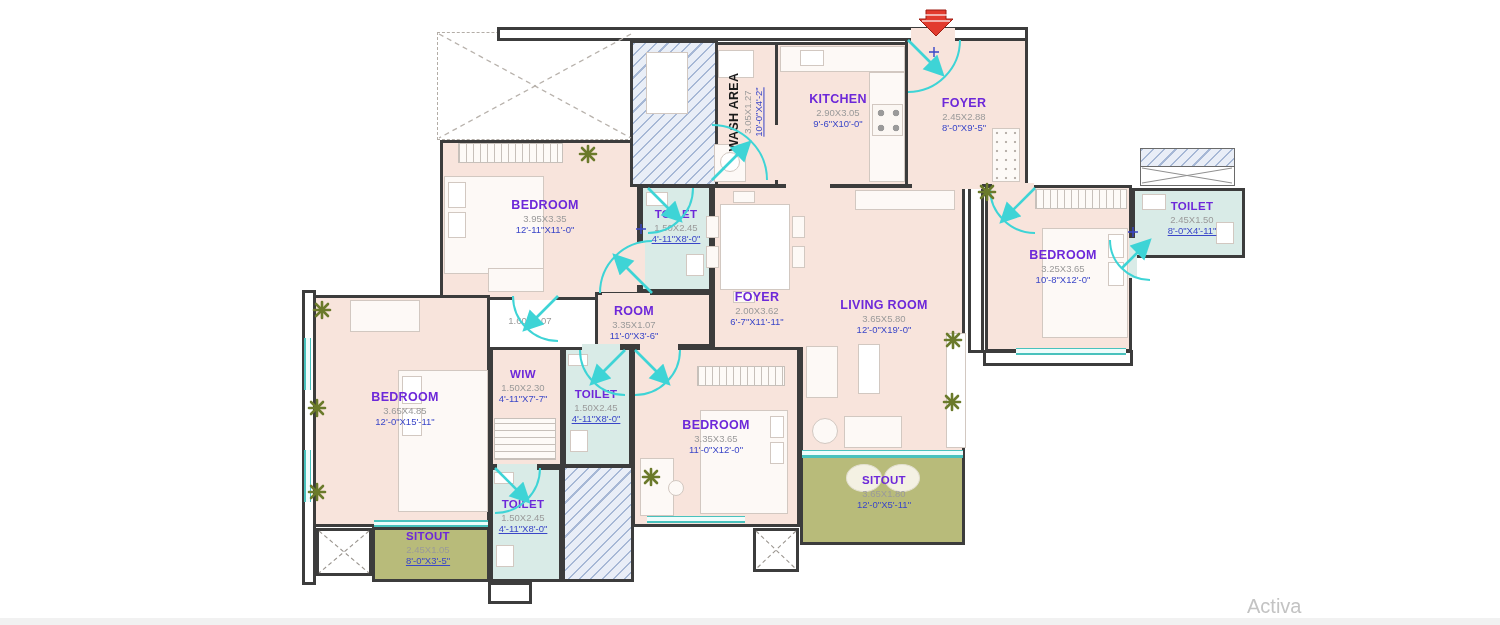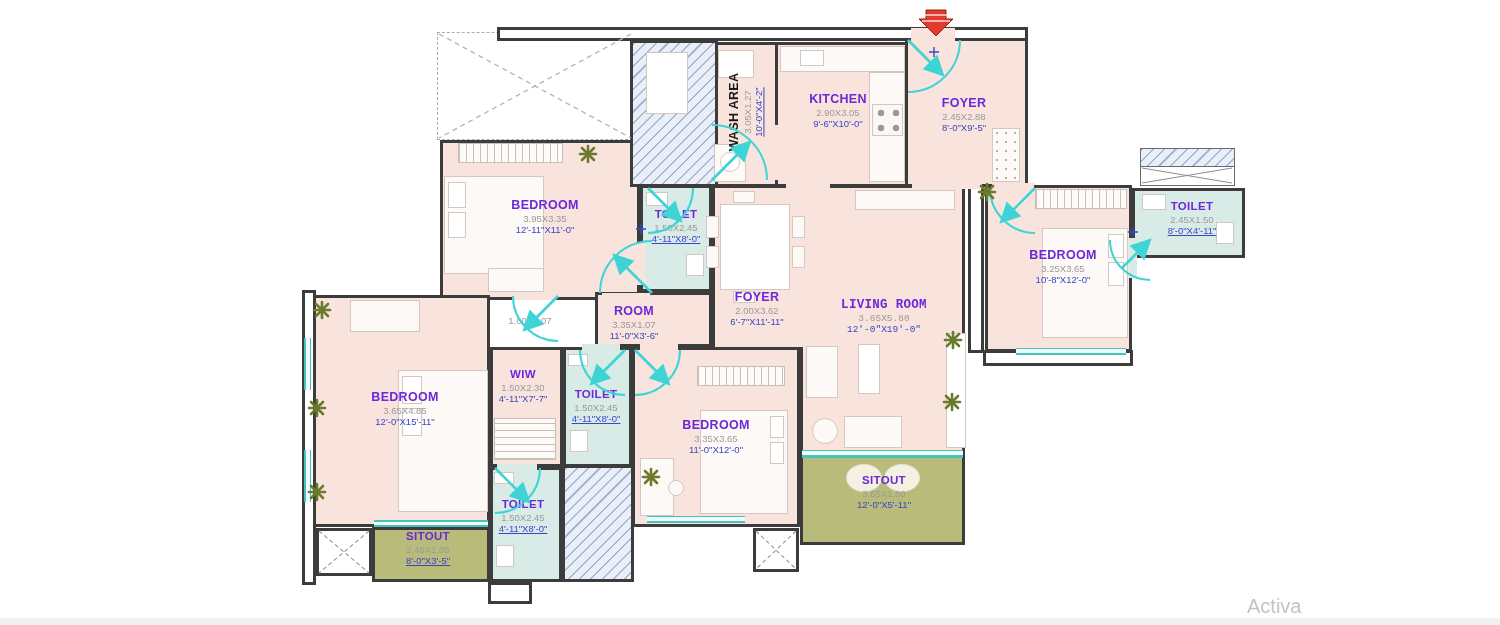--- a/index.html
+++ b/index.html
@@ -185,21 +185,21 @@
   <div class="lbl small" style="left:676px;top:208px;">
     <div class="nm">TOILET</div>
     <div class="mt">1.50X2.45</div>
     <div class="im u">4'-11"X8'-0"</div>
   </div>
   <div class="lbl" style="left:757px;top:290px;">
     <div class="nm">FOYER</div>
     <div class="mt">2.00X3.62</div>
     <div class="im">6'-7"X11'-11"</div>
   </div>
-  <div class="lbl" style="left:884px;top:298px;font-family:Liberation Mono, monospace;">
+  <div class="lbl" style="left:884px;top:298px;">
     <div class="nm">LIVING ROOM</div>
     <div class="mt">3.65X5.80</div>
     <div class="im">12'-0"X19'-0"</div>
   </div>
   <div class="lbl" style="left:1063px;top:248px;">
     <div class="nm">BEDROOM</div>
     <div class="mt">3.25X3.65</div>
     <div class="im">10'-8"X12'-0"</div>
   </div>
   <div class="lbl small" style="left:1192px;top:200px;">

